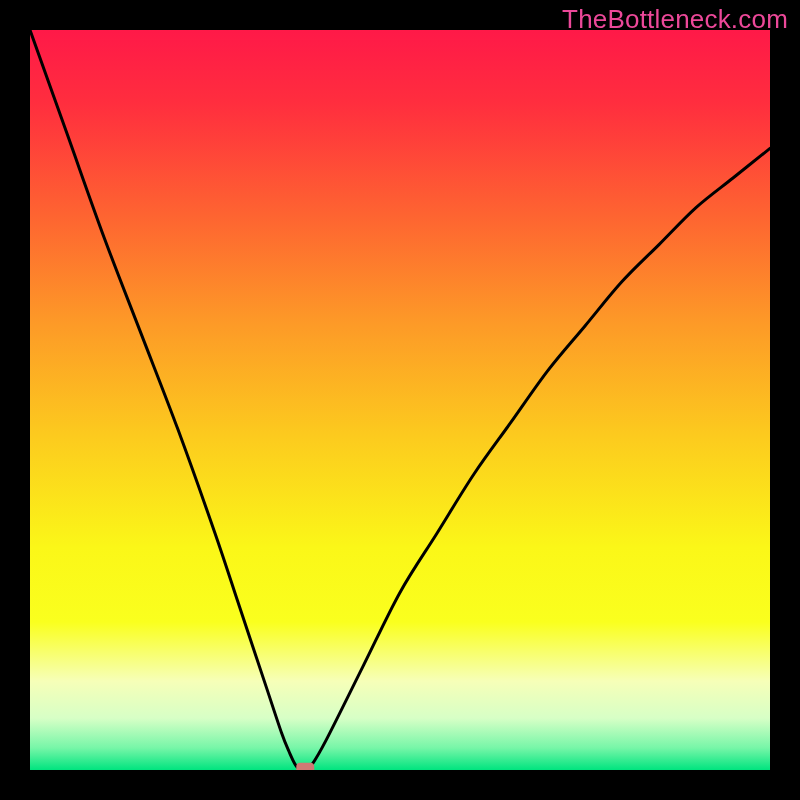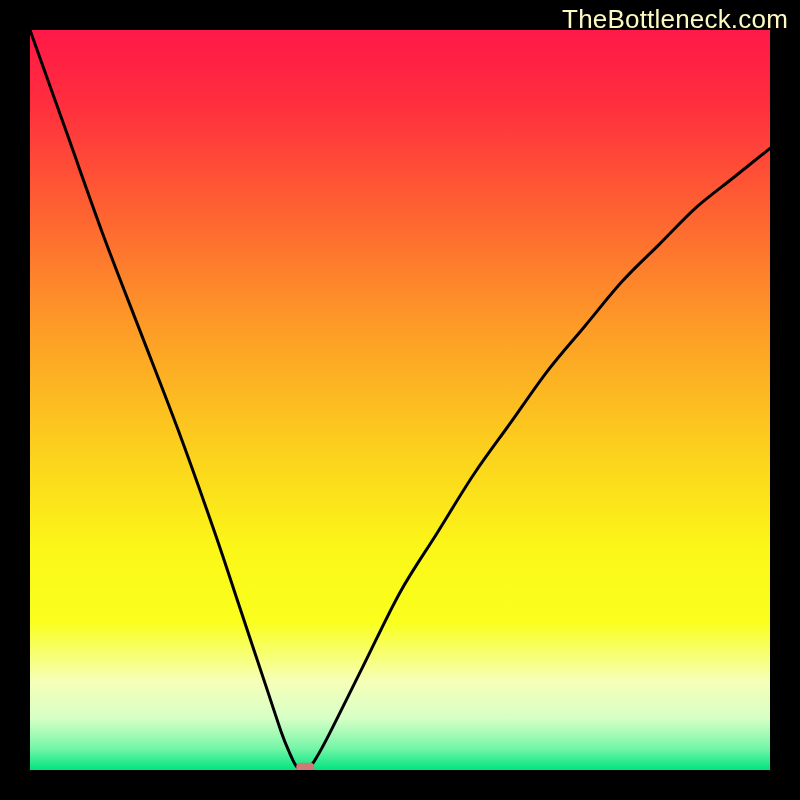--- a/index.html
+++ b/index.html
@@ -16,21 +16,21 @@
     width: 800px;
     height: 800px;
     background: #000;
   }
   .watermark {
     position: absolute;
     top: 4px;
     right: 12px;
     font-size: 26px;
     font-weight: 400;
-    color: #fef9c3;
+    color: #ec4899;
     letter-spacing: 0.2px;
     z-index: 5;
   }
   .plot {
     position: absolute;
     left: 30px;
     top: 30px;
     width: 740px;
     height: 740px;
   }

